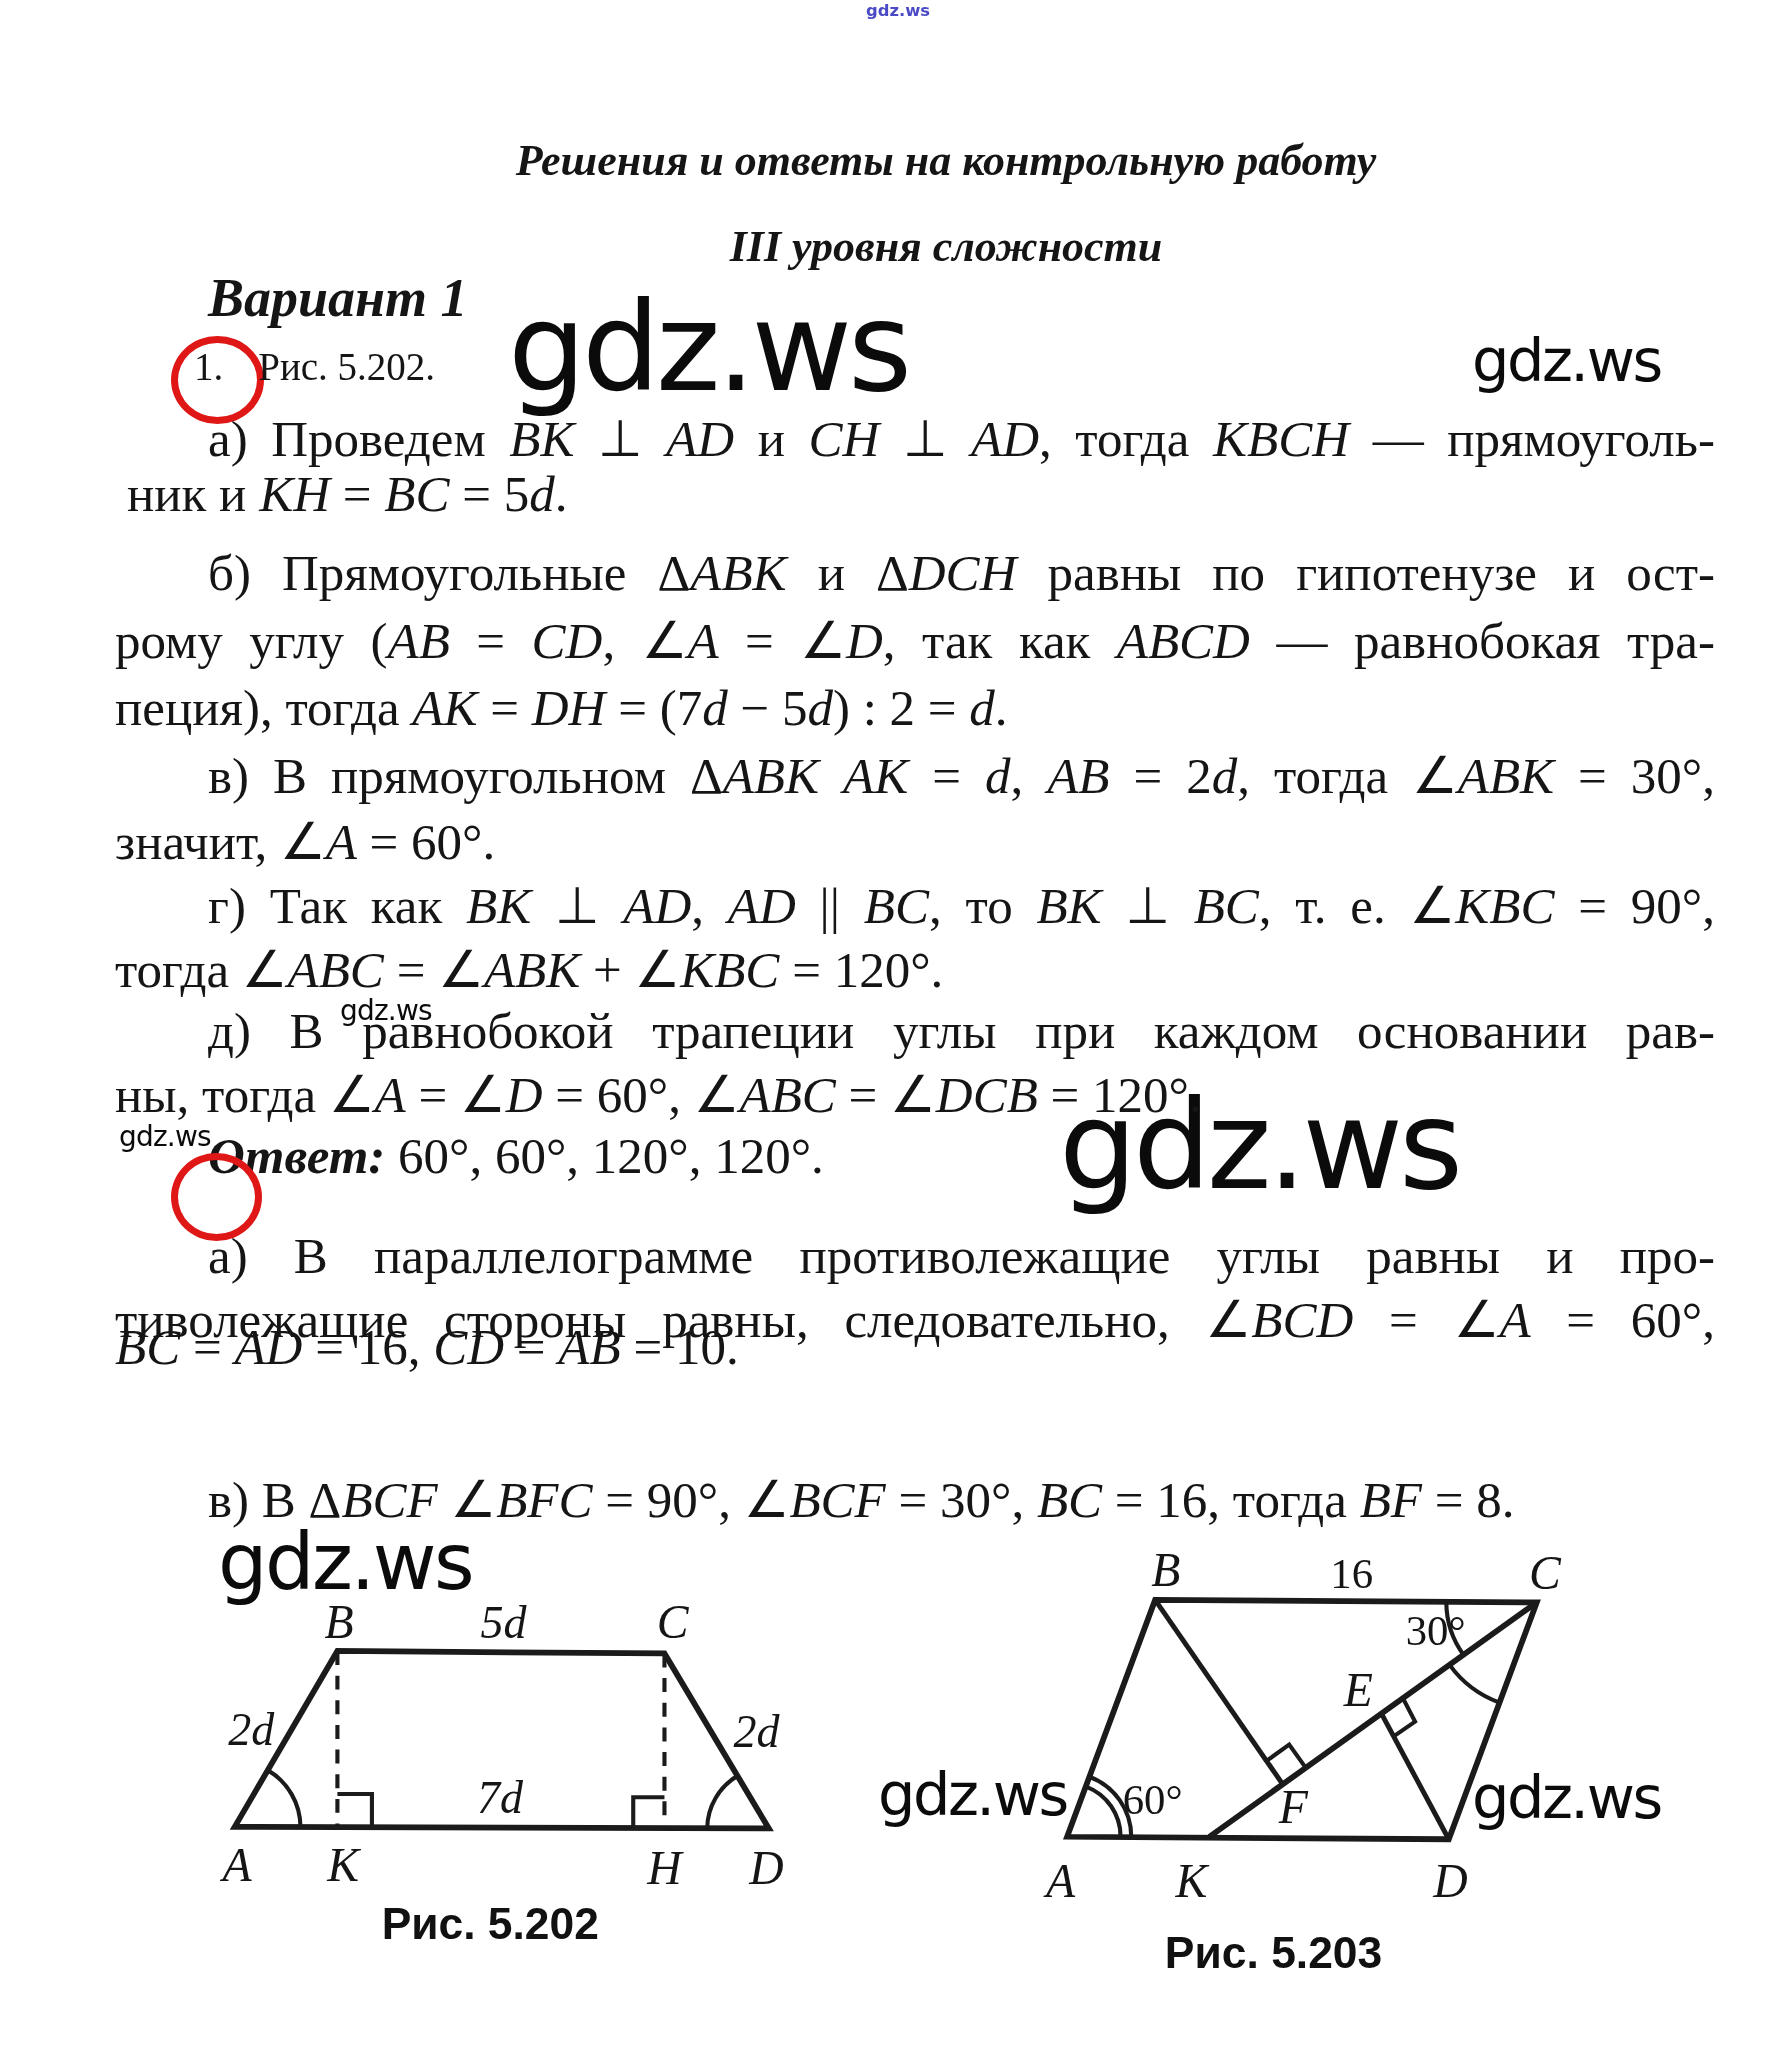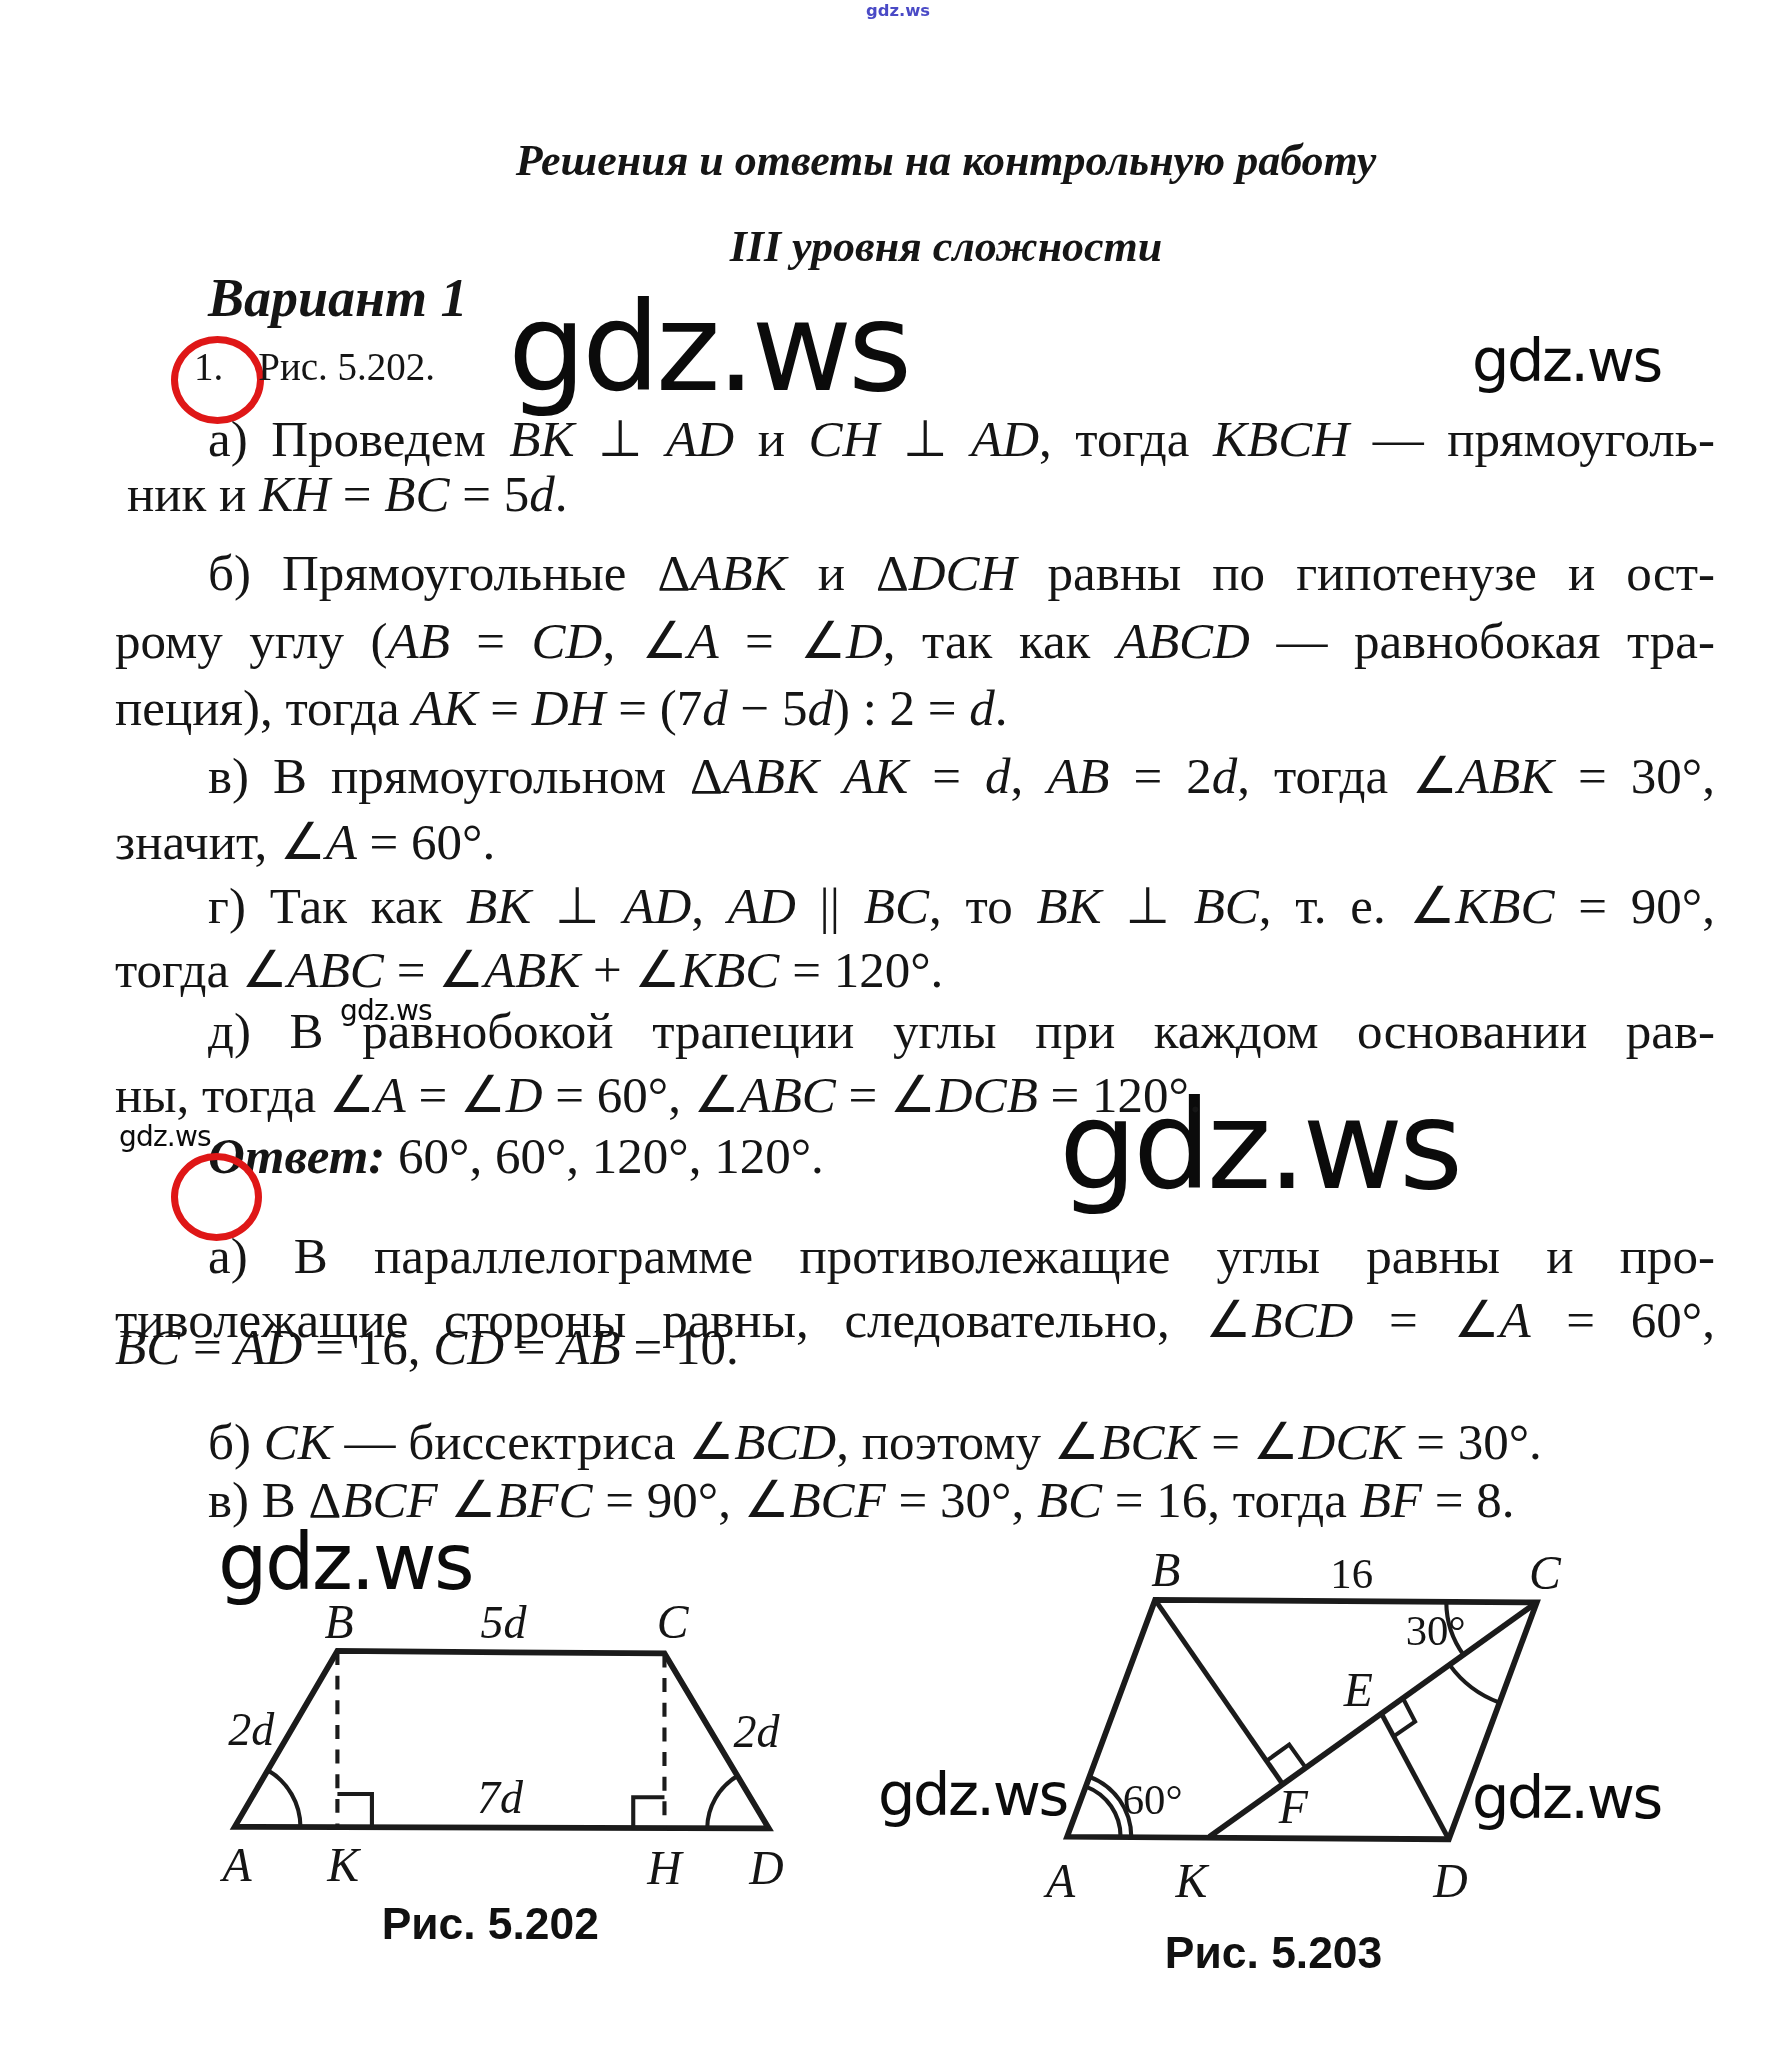--- a/index.html
+++ b/index.html
@@ -66,21 +66,20 @@
   <div class="line indent just" style="top:1002px;width:1507px;">д) В равнобокой трапеции углы при каждом основании рав-</div>
   <div class="line cont" style="top:1066px;">ны, тогда ∠<i>A</i> = ∠<i>D</i> = 60°, ∠<i>ABC</i> = ∠<i>DCB</i> = 120°.</div>
 
   <div class="line indent" style="top:1127px;"><b><i>Ответ:</i></b> 60°, 60°, 120°, 120°.</div>
 
   <div class="ring" style="left:171px;top:1153px;width:77px;height:74px;"></div>
 
   <div class="line indent just" style="top:1227px;width:1507px;">а) В параллелограмме противолежащие углы равны и про-</div>
   <div class="line cont just" style="top:1291px;width:1600px;">тиволежащие стороны равны, следовательно, ∠<i>BCD</i> = ∠<i>A</i> = 60°,</div>
   <div class="line cont" style="top:1318px;font-family:Liberation Serif, serif;"><i>BC</i> = <i>AD</i> = 16, <i>CD</i> = <i>AB</i> = 10.</div>
-  <div class="line indent" style="top:1413px;">б) <i>CK</i> — биссектриса ∠<i>BCD</i>, поэтому ∠<i>BCK</i> = ∠<i>DCK</i> = 30°.</div>
   <div class="line indent" style="top:1471px;">в) В Δ<i>BCF</i> ∠<i>BFC</i> = 90°, ∠<i>BCF</i> = 30°, <i>BC</i> = 16, тогда <i>BF</i> = 8.</div>
 
   <svg style="left:107px;top:1591px;" width="732" height="378" viewBox="130 1935 890 460">
     <path class="geoline" stroke-width="7" d="M285,2222 L410,2008 L808,2011 L935,2224 Z"></path>
     <path class="geoline" stroke-width="5" stroke-dasharray="17 13" d="M410,2008 L410,2222"></path>
     <path class="geoline" stroke-width="5" stroke-dasharray="17 13" d="M808,2011 L808,2224"></path>
     <path class="geoline" stroke-width="5" d="M410,2182 L452,2182 L452,2222"></path>
     <path class="geoline" stroke-width="5" d="M808,2186 L770,2186 L770,2225"></path>
     <path class="geoline" stroke-width="5" d="M365,2222 A80,80 0 0 0 325,2153"></path>
     <path class="geoline" stroke-width="5" d="M860,2224 A75,75 0 0 1 897,2160"></path>

